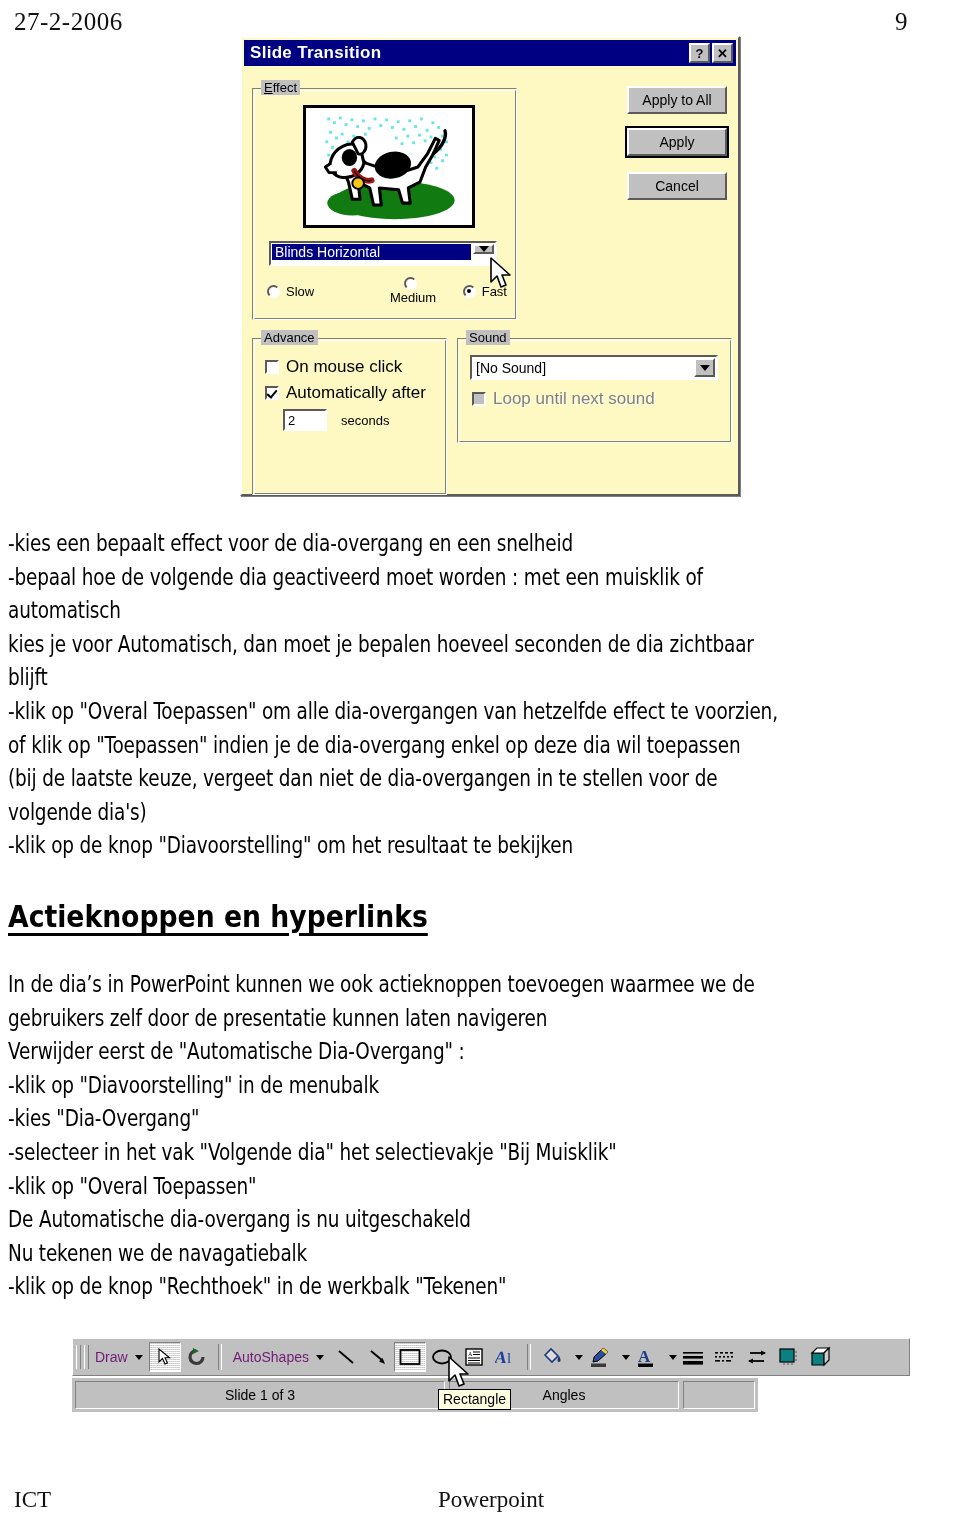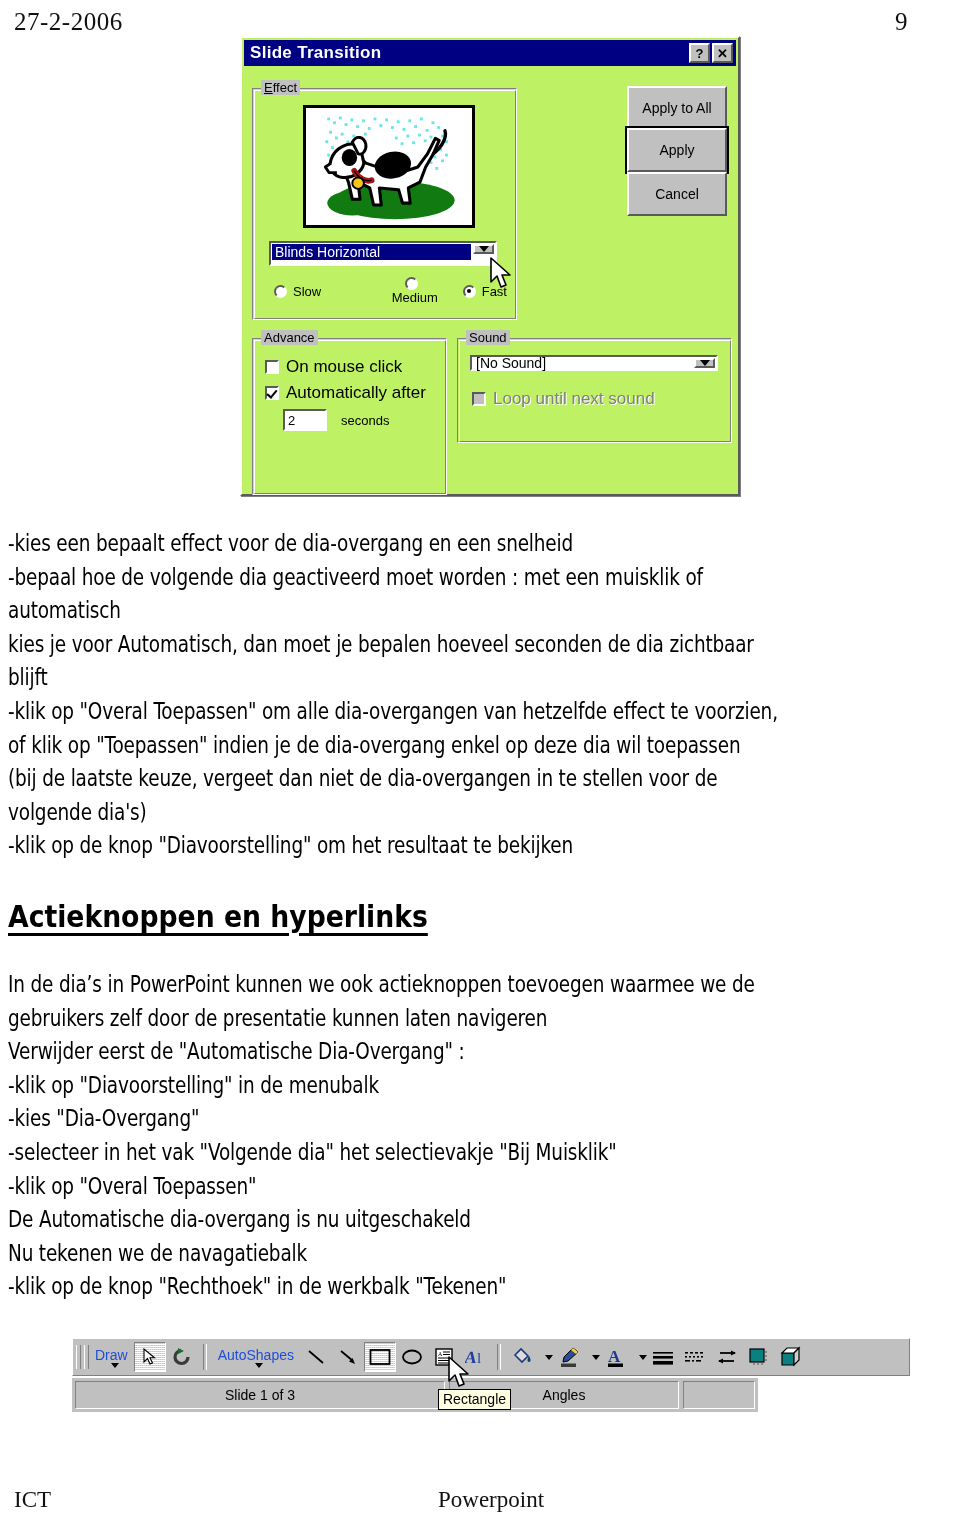--- a/index.html
+++ b/index.html
@@ -31,21 +31,21 @@
     position: absolute; left: 895px; top: 0;
     font-family: "Liberation Serif", serif;
     font-size: 25px; color: #111;
   }
 
   
   #slide-transition-dialog {
     position: absolute;
     left: 240px; top: 36px;
     width: 500px; height: 460px;
-    background: #bef264;
+    background: #fef9c3;
     border-top: 2px solid #ffffff;
     border-left: 2px solid #ffffff;
     border-right: 2px solid #5a5a5a;
     border-bottom: 2px solid #5a5a5a;
     box-shadow: 1px 1px 0 #808080;
     box-sizing: border-box;
     font-size: 13px;
     color: #000;
   }
   .titlebar {
@@ -167,21 +167,21 @@
   }
 
   
   #speed-row {
     position: absolute;
     left: 14px; top: 190px;
     width: 240px; height: 24px;
     display: flex; align-items: center;
   }
   .radio-item { display: flex; align-items: center; white-space: nowrap; }
-  .radio-item.slow { width: 97px; margin-left: 7px; }
+  .radio-item.slow { width: 97px; }
   .radio-item.medium { width: 100px; flex-direction: column; }
   .radio-dot {
     width: 13px; height: 13px;
     border-radius: 50%;
     background: #ffffff;
     border: 2px solid #5a5a5a;
     border-right-color: #ffffff;
     border-bottom-color: #ffffff;
     box-sizing: border-box;
     margin-right: 6px;
@@ -245,40 +245,40 @@
     font-size: 13px;
     padding-left: 3px;
     display: flex; align-items: center;
   }
   #seconds-label { margin-left: 14px; font-size: 13px; }
 
   
   #sound-combo {
     position: absolute;
     left: 12px; top: 16px;
-    width: 248px; height: 16px;
+    width: 248px; height: 25px;
     background: #ffffff;
     border-top: 2px solid #5a5a5a;
     border-left: 2px solid #5a5a5a;
     border-right: 2px solid #ffffff;
     border-bottom: 2px solid #ffffff;
     box-sizing: border-box;
     display: flex; align-items: stretch;
   }
   #sound-combo-value {
     flex: 1; font-size: 14px;
     display: flex; align-items: center;
     padding-left: 4px; color: #000;
   }
   #loop-row { left: 14px; top: 50px; }
 
   
   .dlg-btn {
     position: absolute;
-    width: 100px; height: 44px;
+    width: 100px; height: 28px;
     background: #c0c0c0;
     border-top: 2px solid #ffffff;
     border-left: 2px solid #ffffff;
     border-right: 2px solid #5a5a5a;
     border-bottom: 2px solid #5a5a5a;
     box-sizing: border-box;
     display: flex; align-items: center; justify-content: center;
     font-size: 14px;
     color: #000;
   }
@@ -347,24 +347,24 @@
     display: flex; align-items: center;
   }
   .grip {
     width: 3px; height: 24px;
     margin-left: 3px;
     border-left: 1px solid #ffffff;
     border-right: 1px solid #808080;
     flex: none;
   }
   .tb-text {
-    font-size: 14px; color: #1d4ed8;
+    font-size: 14px; color: #701a75;
     padding: 0 6px;
     white-space: nowrap;
-    display: flex; align-items: center; flex-direction: column;
+    display: flex; align-items: center;
   }
   .tb-caret {
     width: 0; height: 0;
     border-left: 4px solid transparent;
     border-right: 4px solid transparent;
     border-top: 5px solid #000;
     margin-left: 7px;
     flex: none;
   }
   .tb-sep {

